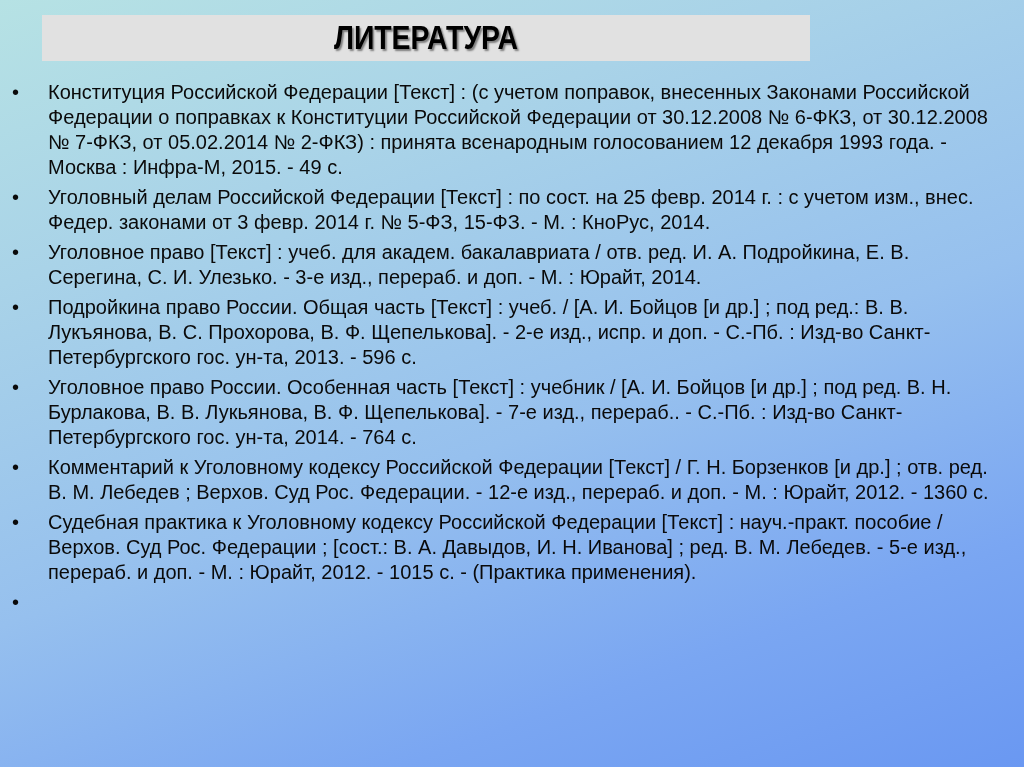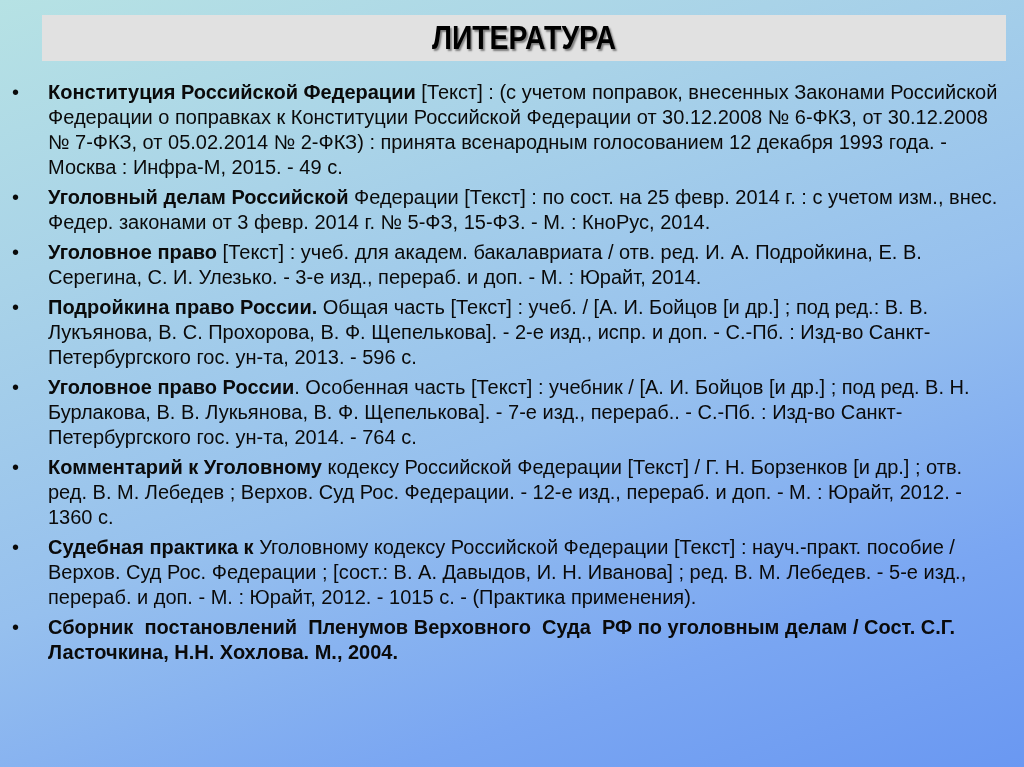--- a/index.html
+++ b/index.html
@@ -12,21 +12,21 @@
     body {
       background: linear-gradient(160deg, #b6e2e4 0%, #a9d3e8 25%, #96c0ee 55%, #7aa6f2 80%, #6a98f2 100%);
       font-family: "Liberation Sans", sans-serif;
       color: #0a0a0a;
       position: relative;
     }
     .title-bar {
       position: absolute;
       left: 42px;
       top: 15px;
-      width: 964px;
+      width: 768px;
       height: 46px;
       background: #e1e1e1;
       display: flex;
       align-items: center;
       justify-content: center;
     }
     .title-text {
       font-family: "Liberation Sans", sans-serif;
       font-weight: bold;
       font-size: 33px;
@@ -53,21 +53,21 @@
       font-size: 20px;
       line-height: 25px;
     }
     .bullet {
       position: absolute;
       left: 12px;
       top: 0;
       font-size: 20px;
       line-height: 25px;
     }
-    .b { font-weight: bold; }
+    .b { font-weight: normal; }
   </style>
 </head>
 <body>
 
 <div class="title-bar">
   <span class="title-text">ЛИТЕРАТУРА</span>
 </div>
 
 <ul class="list">
   <li class="item">
@@ -93,15 +93,15 @@
   <li class="item">
     <span class="bullet">•</span>
     <span class="b">Комментарий к Уголовному</span><span> кодексу Российской Федерации [Текст] / Г. Н. Борзенков [и др.] ; отв. ред. В. М. Лебедев ; Верхов. Суд Рос. Федерации. - 12-е изд., перераб. и доп. - М. : Юрайт, 2012. - 1360 с.</span>
   </li>
   <li class="item">
     <span class="bullet">•</span>
     <span class="b">Судебная практика к</span><span> Уголовному кодексу Российской Федерации [Текст] : науч.-практ. пособие / Верхов. Суд Рос. Федерации ; [сост.: В. А. Давыдов, И. Н. Иванова] ; ред. В. М. Лебедев. - 5-е изд., перераб. и доп. - М. : Юрайт, 2012. - 1015 с. - (Практика применения).</span>
   </li>
   <li class="item">
     <span class="bullet">•</span>
-    <span class="b" style="white-space: pre-wrap;">Сборник  постановлений  Пленумов Верховного  Суда  РФ по уголовным делам / Сост. С.Г. Ласточкина, Н.Н. Хохлова. М., 2004.</span><span></span>
+    <span></span>
   </li>
 </ul>
 
 </body></html>

